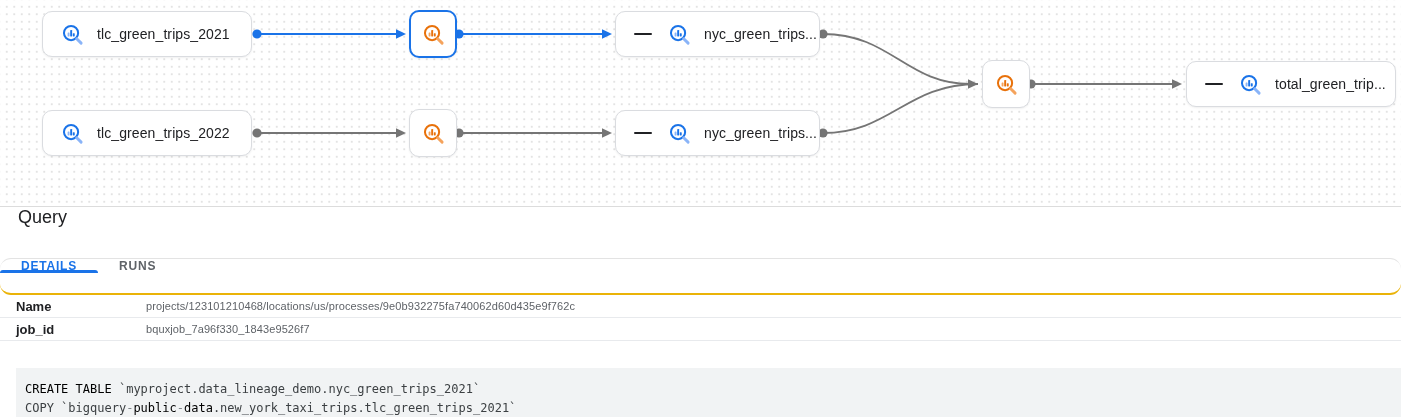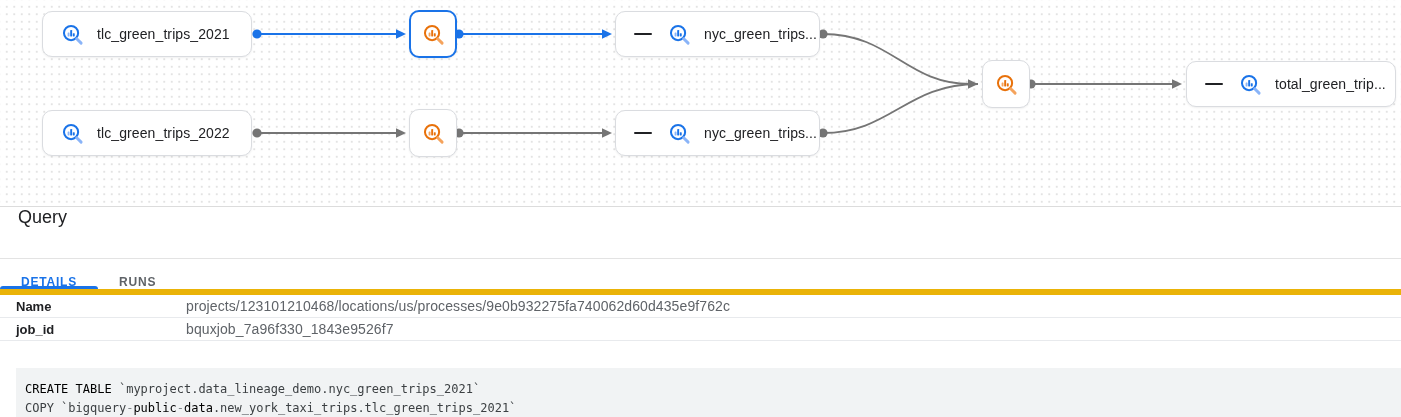--- a/index.html
+++ b/index.html
@@ -41,37 +41,37 @@
     position:absolute; left:766px; top:209px; width:25px; height:4px;
     background:#bdbdbd; border-radius:2px; cursor:row-resize;
   }
 
   
   .panel-header { position:absolute; left:0; top:207px; width:100%; height:51px; display:flex; background:#fff; }
   .panel-title { font-size:18px; font-weight:400; color:#202124; margin-left:18px; }
 
   .tabstrip {
     position:absolute; left:0; top:258px; width:100%; height:37px;
-    display:flex; align-items:flex-end; background:#fff;
-    border-top:1px solid #e3e3e3; border-bottom:6px solid #eab308;
+    display:flex; align-items:flex-start; background:#fff;
+    border-top:1px solid #e3e3e3; border-bottom:2px solid #eab308;border-radius:11px;
   }
   .tab {
     position:relative; display:flex; align-items:center; padding:0 21px;
     font-size:12px; font-weight:700; letter-spacing:.8px; color:#5f6368; cursor:pointer;
   }
   .tab.active { color:#1a73e8; }
   .tab.active::after {
     content:""; position:absolute; left:0; right:0; bottom:0; height:3px;
     background:#1a73e8; border-radius:3px 3px 0 0;
   }
 
   .detail-rows { position:absolute; left:0; top:295px; width:100%; }
-  .detail-row { display:flex; align-items:center; height:23px; border-bottom:1px solid #e8eaed;gap:40px; }
+  .detail-row { display:flex; align-items:center; height:23px; border-bottom:1px solid #e8eaed; }
   .detail-label { width:146px; padding-left:16px; font-size:13px; font-weight:700; color:#202124; flex:none; }
-  .detail-value { font-size:14px; color:#5f6368; letter-spacing:.1px; }
+  .detail-value { font-size:11px; color:#5f6368; letter-spacing:.1px; }
 
   
   .codeblock {
     position:absolute; left:16px; right:0; top:368px; height:60px;
     background:#f1f3f4; padding:12px 0 0 9px;
     font-family:"DejaVu Sans Mono", monospace; font-size:12px; line-height:19px;
     white-space:pre;
   }
   .c-kw { color:#000000; }
   .c-plain { color:#3c4043;margin-top:20px; }

